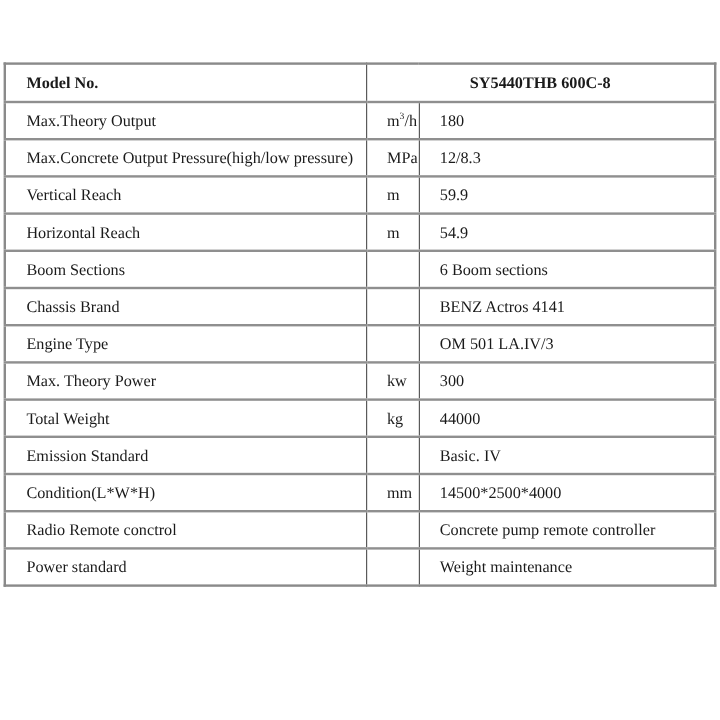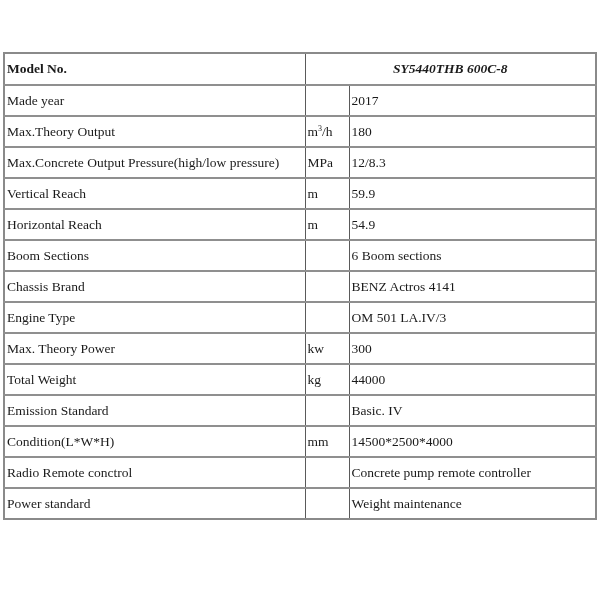--- a/index.html
+++ b/index.html
@@ -10,53 +10,48 @@
       width: 594px;
       border-collapse: collapse;
       font-family: "Liberation Serif", "DejaVu Serif", serif;
       font-size: 13.5px;
       color: #1a1a1a;
       table-layout: fixed;
       border: 2px solid #8a8a8a;
     }
     .spec-table td {
       height: 29px;
-      padding: 0 2px;
+      padding: 0 17px;
       border: 1px solid #5a5a5a;
       border-top: 2px solid #8f8f8f;
       vertical-align: middle;
       white-space: nowrap;
       overflow: hidden;
     }
     .spec-table tr:first-child td { border-top: none; height: 30px; }
     .col-label { width: 301px; }
     .col-unit { width: 44px; }
     .col-value { width: auto; }
     .header-row td { font-weight: bold; }
-    .header-value { text-align: center; font-style: italic; }
+    .header-value { text-align: center; }
     sup { font-size: 8px; vertical-align: super; line-height: 0; }
   </style>
 </head>
 <body>
 
 <table class="spec-table">
   <colgroup>
     <col class="col-label">
     <col class="col-unit" style="width:44px">
     <col class="col-value">
   </colgroup>
   <tbody>
     <tr class="header-row">
       <td>Model No.</td>
       <td colspan="2" class="header-value">SY5440THB 600C-8</td>
-    </tr>
-    <tr>
-      <td>Made year</td>
-      <td class="col-unit"></td>
-      <td>2017</td>
     </tr>
     <tr>
       <td>Max.Theory Output</td>
       <td class="col-unit"><span>m</span><sup>3</sup><span>/h</span></td>
       <td>180</td>
     </tr>
     <tr>
       <td>Max.Concrete Output Pressure(high/low pressure)</td>
       <td class="col-unit">MPa</td>
       <td>12/8.3</td>

